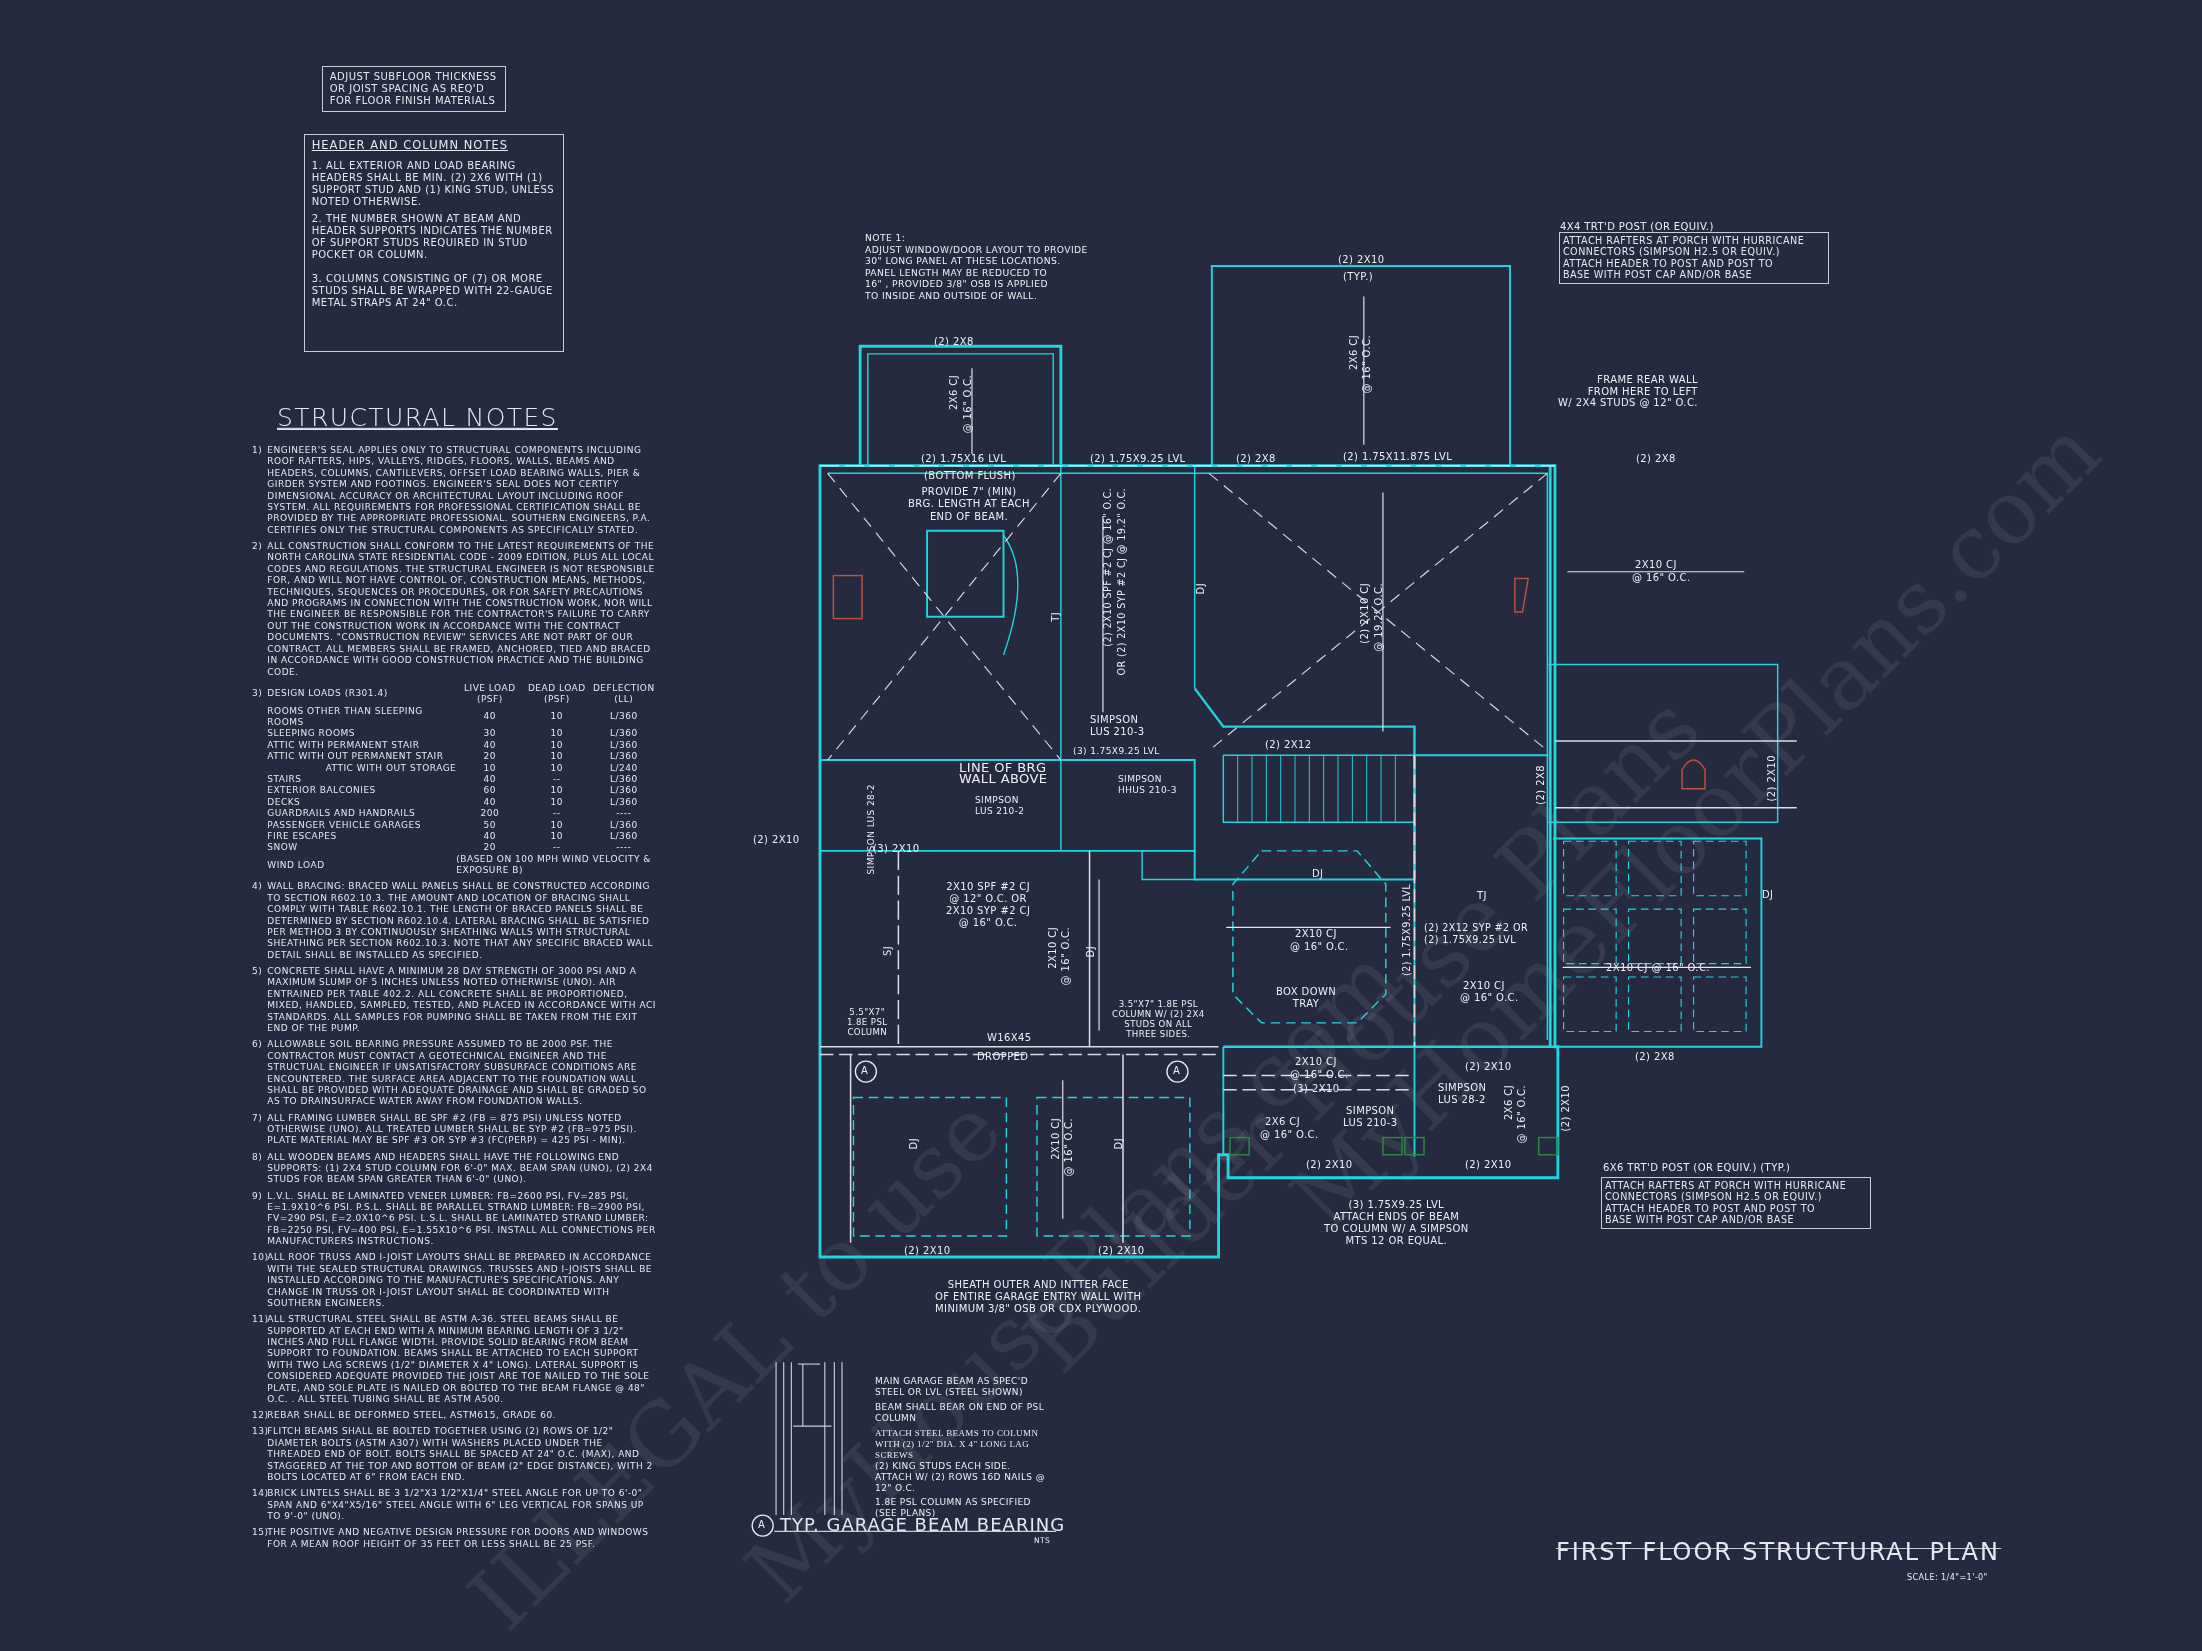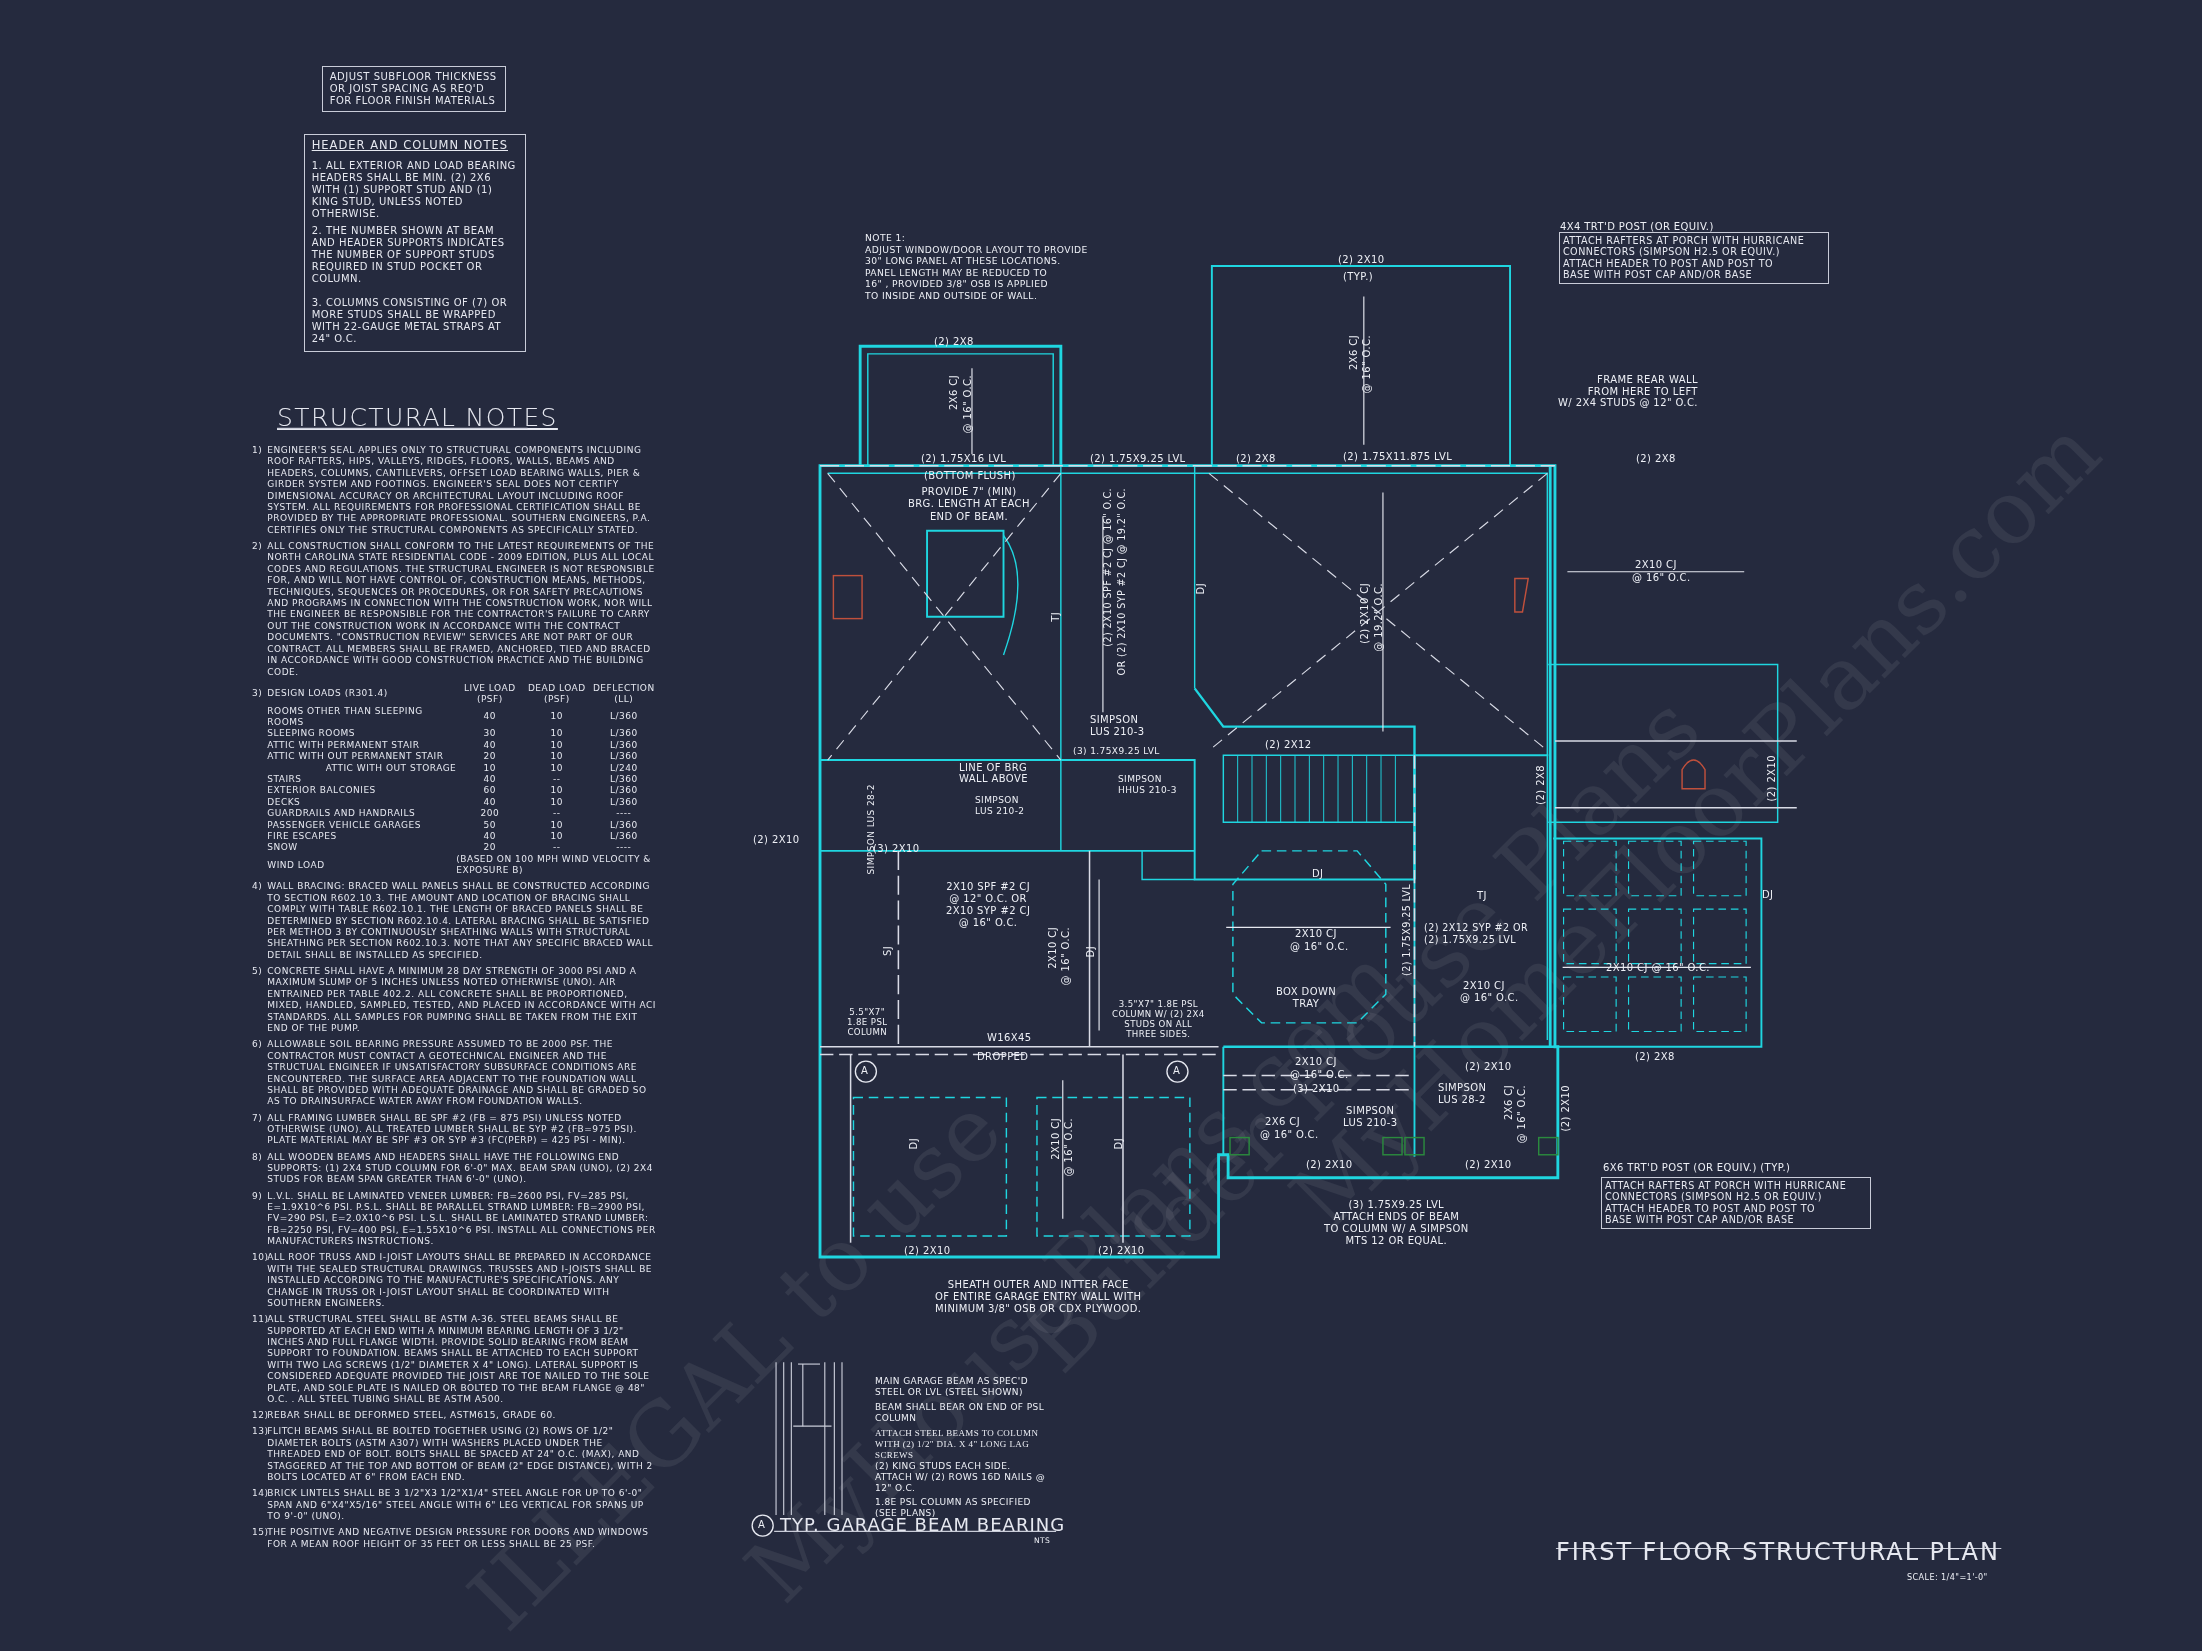--- a/index.html
+++ b/index.html
@@ -27,21 +27,21 @@
 <div class="wm" style="left:726px;top:1549px;">MyHousePlans.com</div>
 <div class="wm" style="left:1004px;top:1319px;">Builder House Plans</div>
 <div class="wm" style="left:1271px;top:1176px;">MyHomeFloorPlans.com</div>
 
 <div class="abs cad box t11" style="left:322px;top:66px;width:184px;">
   <div>ADJUST SUBFLOOR THICKNESS</div>
   <div>OR JOIST SPACING AS REQ'D</div>
   <div>FOR FLOOR FINISH MATERIALS</div>
 </div>
 
-<div class="abs cad box t11" style="left:304px;top:134px;width:222px;height:218px;">
+<div class="abs cad box t11" style="left:304px;top:134px;width:260px;height:218px;">
   <div class="hdr" style="font-size:11.5px;margin-bottom:9.6px;">HEADER AND COLUMN NOTES</div>
   <div style="margin-bottom:5px;">1. ALL EXTERIOR AND LOAD BEARING HEADERS SHALL BE MIN. (2) 2x6 WITH (1) SUPPORT STUD AND (1) KING STUD, UNLESS NOTED OTHERWISE.</div>
   <div style="margin-bottom:11.5px;">2. THE NUMBER SHOWN AT BEAM AND HEADER SUPPORTS INDICATES THE NUMBER OF SUPPORT STUDS REQUIRED IN STUD POCKET OR COLUMN.</div>
   <div>3. COLUMNS CONSISTING OF (7) OR MORE STUDS SHALL BE WRAPPED WITH 22-GAUGE METAL STRAPS AT 24" O.C.</div>
 </div>
 
 <div class="abs cad" style="left:277px;top:403px;font-size:25px;letter-spacing:1.4px;text-decoration:underline;font-weight:300;">STRUCTURAL NOTES</div>
 
 <div class="abs cad t10" style="left:252px;top:445px;width:421px;">
   <div class="note-item"><span class="note-num">1)</span><span class="note-body">ENGINEER'S SEAL APPLIES ONLY TO STRUCTURAL COMPONENTS INCLUDING ROOF RAFTERS, HIPS, VALLEYS, RIDGES, FLOORS, WALLS, BEAMS AND HEADERS, COLUMNS, CANTILEVERS, OFFSET LOAD BEARING WALLS, PIER &amp; GIRDER SYSTEM AND FOOTINGS. ENGINEER'S SEAL DOES NOT CERTIFY DIMENSIONAL ACCURACY OR ARCHITECTURAL LAYOUT INCLUDING ROOF SYSTEM. ALL REQUIREMENTS FOR PROFESSIONAL CERTIFICATION SHALL BE PROVIDED BY THE APPROPRIATE PROFESSIONAL. SOUTHERN ENGINEERS, P.A. CERTIFIES ONLY THE STRUCTURAL COMPONENTS AS SPECIFICALLY STATED.</span></div>
@@ -333,21 +333,21 @@
 <div class="lbl" style="left:1632px;top:572px;">@ 16" O.C.</div>
 <div class="lbl" style="left:1090px;top:714px;line-height:11.5px;">
   <div>SIMPSON</div>
   <div>LUS 210-3</div>
 </div>
 <div class="lbl" style="left:1073px;top:746px;font-size:9px;">(3) 1.75x9.25 LVL</div>
 <div class="lbl" style="left:1118px;top:774px;font-size:9px;line-height:10.5px;">
   <div>SIMPSON</div>
   <div>HHUS 210-3</div>
 </div>
-<div class="lbl" style="left:959px;top:763px;font-size:10px;line-height:10.5px;">
+<div class="lbl" style="left:959px;top:763px;font-size:13px;line-height:10.5px;">
   <div>LINE OF BRG</div>
   <div>WALL ABOVE</div>
 </div>
 <div class="lbl" style="left:975px;top:795px;font-size:9px;line-height:10.5px;">
   <div>SIMPSON</div>
   <div>LUS 210-2</div>
 </div>
 <div class="lbl vlbl" style="left:866px;top:784px;font-size:9px;">SIMPSON LUS 28-2</div>
 <div class="lbl" style="left:1265px;top:739px;">(2) 2x12</div>
 <div class="lbl vlbl" style="left:1535px;top:765px;">(2) 2x8</div>

